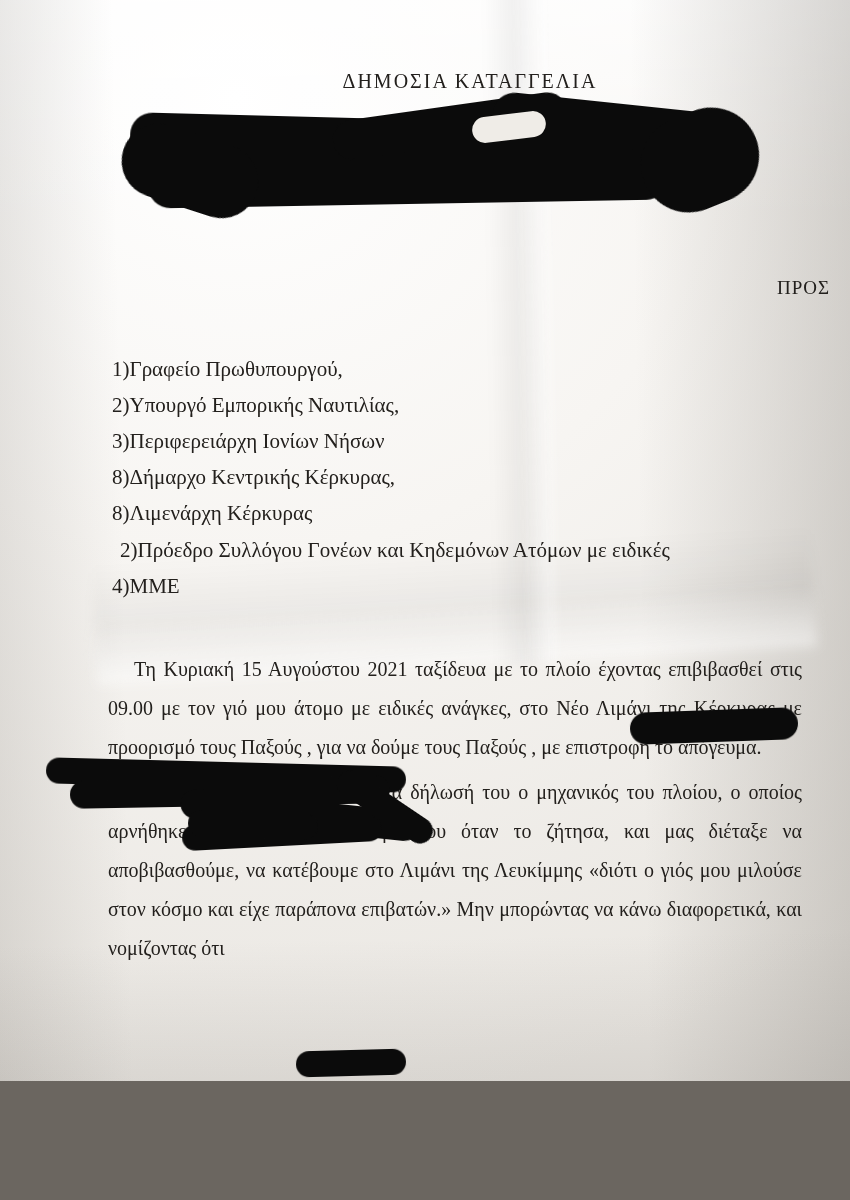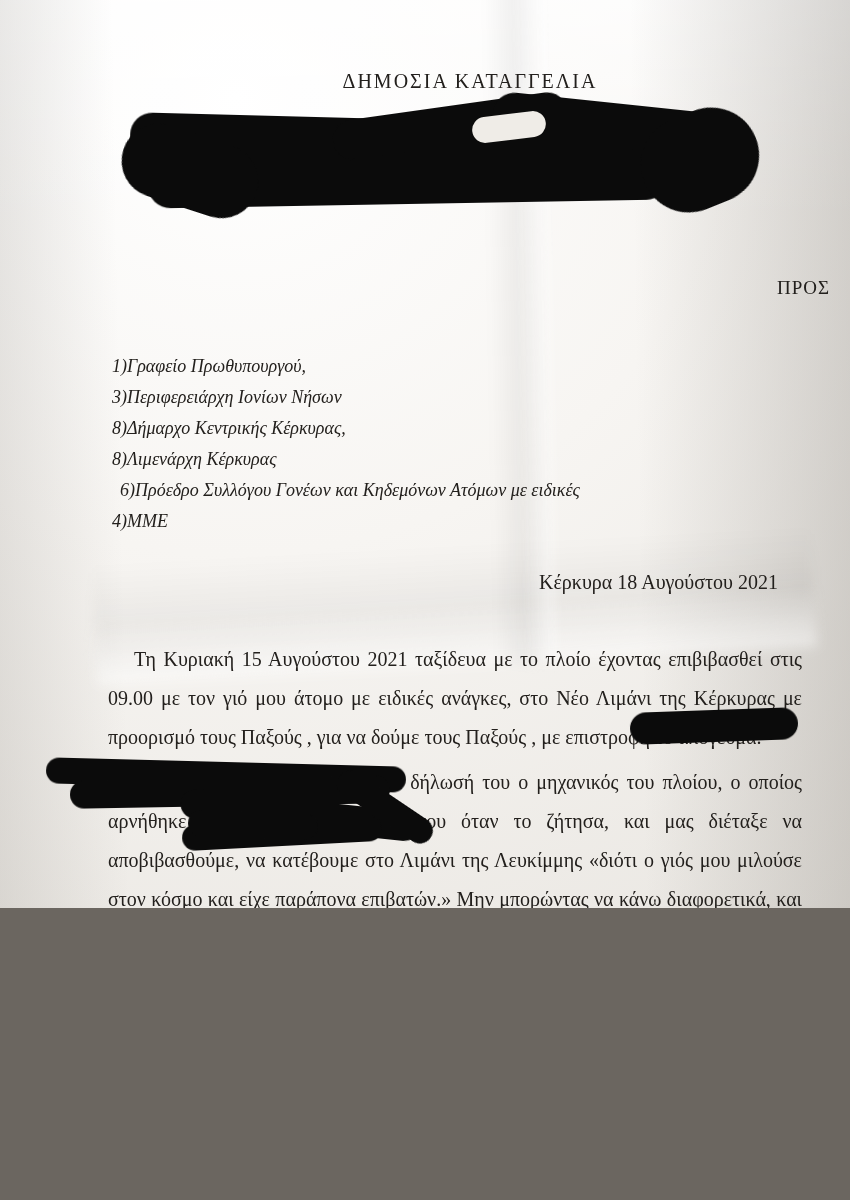--- a/index.html
+++ b/index.html
@@ -10,21 +10,21 @@
   body {
     width: 850px;
     height: 1200px;
     overflow: hidden;
     font-family: "Liberation Serif", serif;
   }
 
   #photo {
     position: relative;
     width: 850px;
-    height: 908px;
+    height: 1081px;
     background: linear-gradient(135deg, #8d8781 0%, #6f6a64 40%, #4f4b47 100%);
     overflow: hidden;
   }
 
   
   #paper {
     position: absolute;
     left: -26px;
     top: -34px;
     width: 906px;
@@ -89,23 +89,22 @@
     text-align: right;
     letter-spacing: 1px;
     font-size: 19px;
     margin-top: 184px;
     margin-left: 10px;
   }
 
   .recipients {
     margin-top: 52px;
     margin-left: 22px;
-    font-size: 18px;
+    font-size: 21px;
     line-height: 1.72;
-    font-style: italic;
   }
   .recipients .item { white-space: nowrap; }
   .recipients .item.indent { margin-left: 8px; }
   .recipients .cont { margin-left: 0px; }
 
   .place-date {
     margin-top: 34px;
     text-align: right;
     padding-right: 52px;
     font-size: 20px;
@@ -231,28 +230,28 @@
   </div>
 
   <div id="doc">
 
     <div class="title">ΔΗΜΟΣΙΑ   ΚΑΤΑΓΓΕΛΙΑ</div>
 
     <div class="subheading">ΠΡΟΣ</div>
 
     <div class="recipients">
       <div class="item">1)Γραφείο Πρωθυπουργού,</div>
+      <div class="item">2)Υπουργό Εμπορικής Ναυτιλίας,</div>
       <div class="item">3)Περιφερειάρχη Ιονίων Νήσων</div>
       <div class="item">8)Δήμαρχο Κεντρικής Κέρκυρας,</div>
       <div class="item">8)Λιμενάρχη Κέρκυρας</div>
-      <div class="item indent">6)Πρόεδρο Συλλόγου Γονέων και Κηδεμόνων Ατόμων με ειδικές</div>
+      <div class="item indent">2)Πρόεδρο Συλλόγου Γονέων και Κηδεμόνων Ατόμων με ειδικές</div>
       <div class="item">4)ΜΜΕ</div>
     </div>
 
-    <div class="place-date">Κέρκυρα  18 Αυγούστου 2021</div>
 
     <div class="body">
       <p class="indented">Τη Κυριακή 15 Αυγούστου 2021 ταξίδευα με το πλοίο                        έχοντας επιβιβασθεί  στις 09.00 με τον γιό μου                              άτομο με ειδικές ανάγκες, στο Νέο Λιμάνι της Κέρκυρας με προορισμό τους Παξούς , για να δούμε τους Παξούς , με επιστροφή το απόγευμα.</p>
       <p class="indented">Ξαφνικά με επισκέφθηκε , κατά δήλωσή του ο μηχανικός του πλοίου, ο οποίος αρνήθηκε να μου πεί το όνομά του όταν το ζήτησα, και μας διέταξε να αποβιβασθούμε, να κατέβουμε στο Λιμάνι της Λευκίμμης «διότι ο γιός μου               μιλούσε στον κόσμο και είχε παράπονα επιβατών.» Μην μπορώντας να κάνω διαφορετικά, και νομίζοντας ότι</p>
     </div>
   </div>
 
   <div id="redaction-block-header">
     <div class="redaction s1 r-soft"></div>
     <div class="redaction s2 r-soft"></div>

